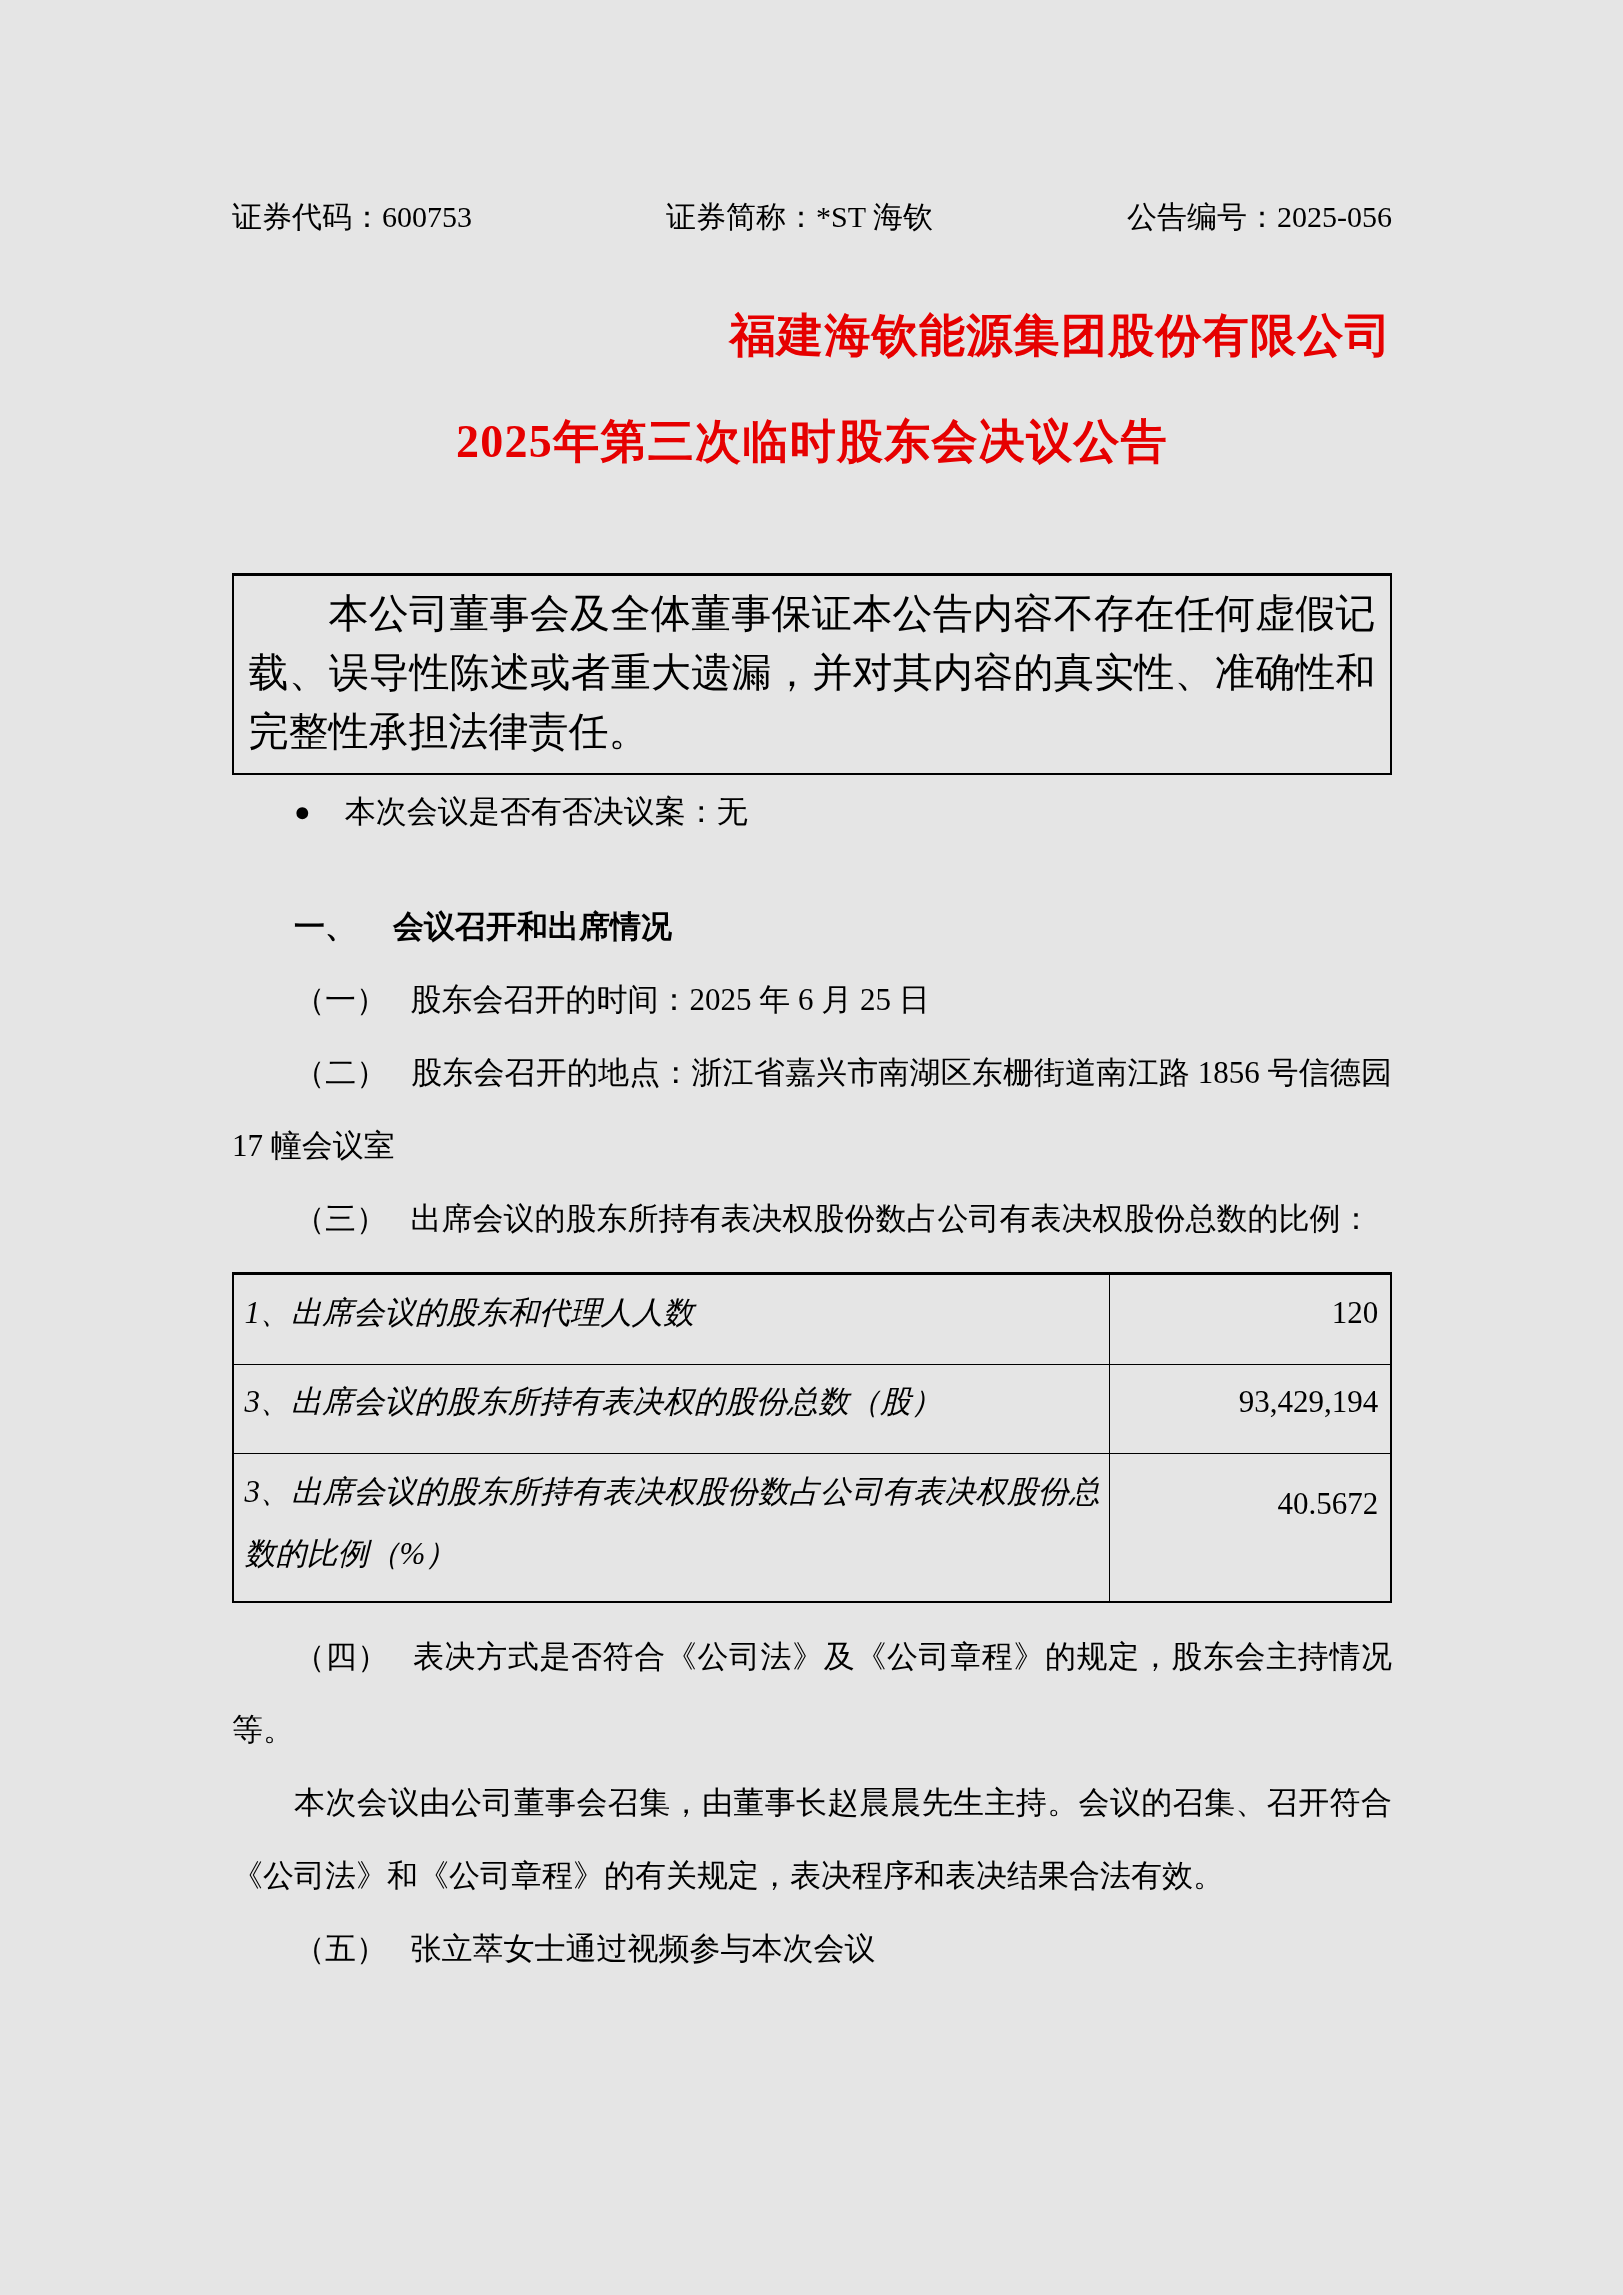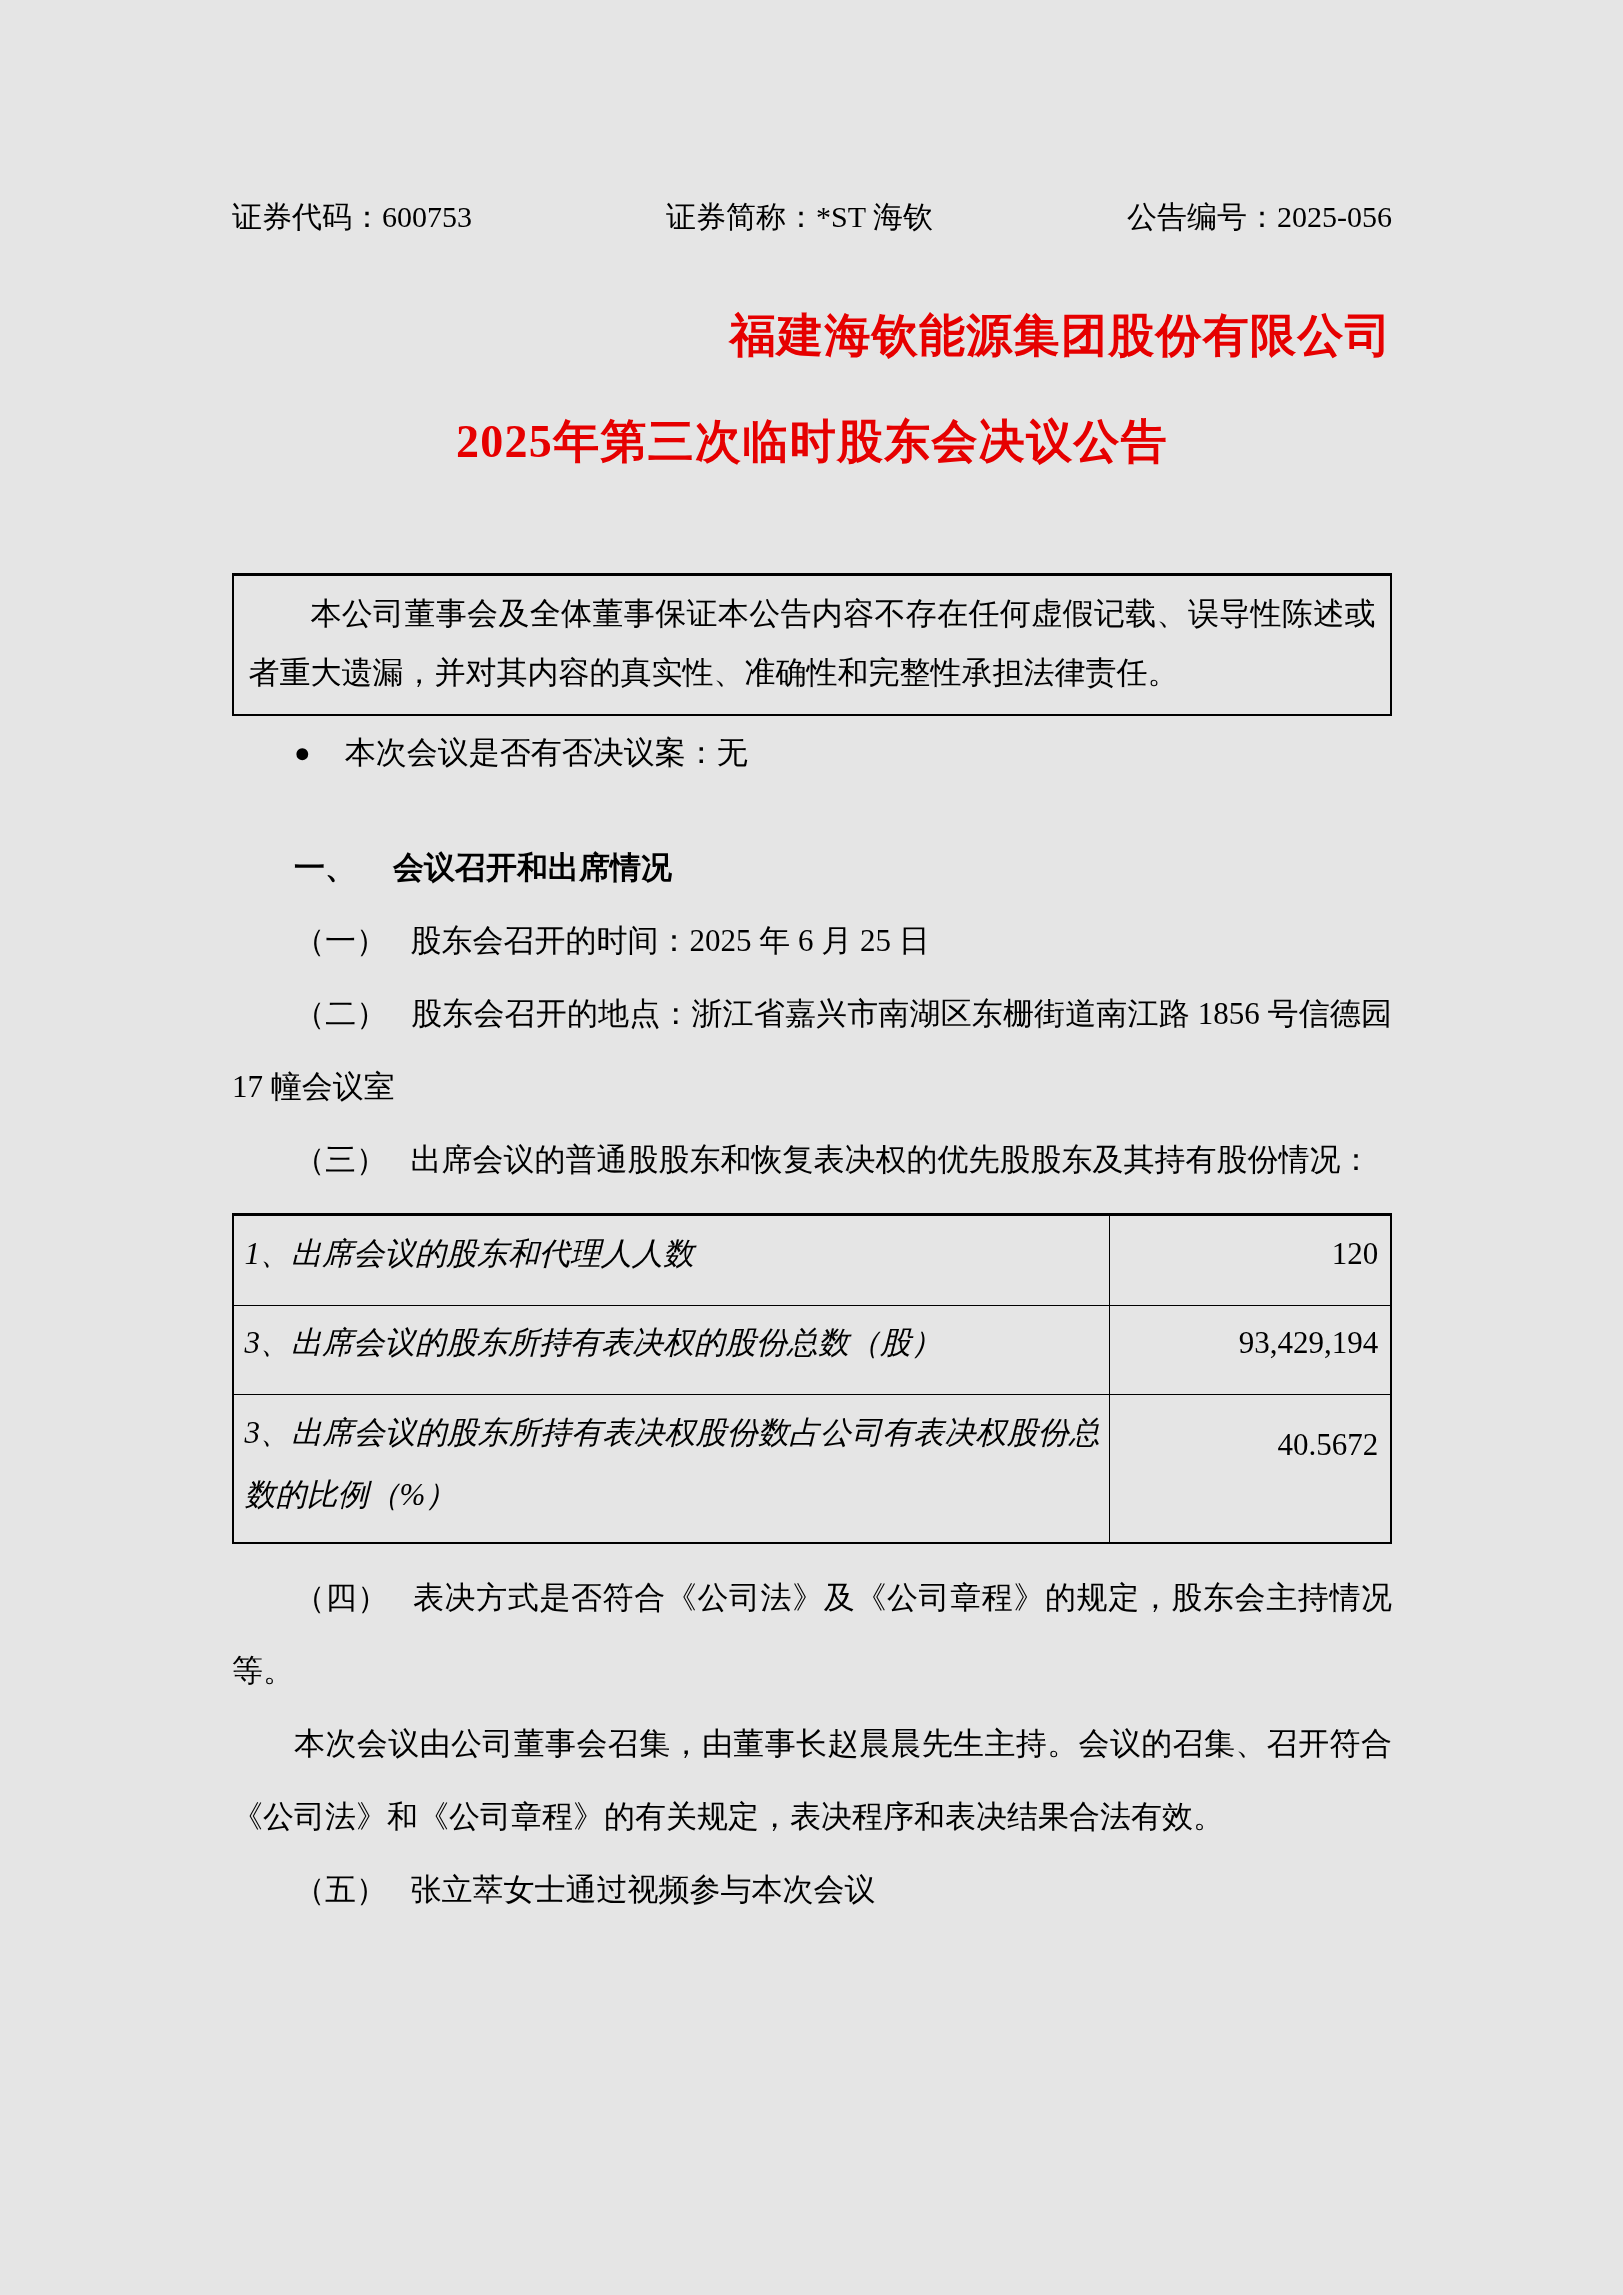--- a/index.html
+++ b/index.html
@@ -39,21 +39,21 @@
   .doc-title.t2{margin-top:54px;}
   
   .disclaimer-box{
     margin-top:105px;
     border:2px solid #000;
     border-top-width:3.3px;
     padding:7.9px 14.4px 11.8px 14.4px;
   }
   .disclaimer-box p{
     margin:0;
-    font-size:31px;
+    font-size:40px;
     line-height:59px;
     text-indent:2em;
     text-align:justify;
   }
   
   .body-block{font-size:31px;line-height:73px;}
   .para{margin:0;text-align:justify;}
   .indent{text-indent:2em;}
   .bold{font-weight:700;}
   .notice-heading{margin-top:58px;padding-left:2em;}
@@ -130,21 +130,21 @@
 
       <p class="para indent">
         <span>（一）</span><span class="tab-sm"></span><span>股东会召开的时间：2025 年 6 月 25 日</span>
       </p>
 
       <p class="para indent">
         <span>（二）</span><span class="tab-sm"></span><span>股东会召开的地点：浙江省嘉兴市南湖区东栅街道南江路 1856 号信德园 17 幢会议室</span>
       </p>
 
       <p class="para indent">
-        <span>（三）</span><span class="tab-sm"></span><span>出席会议的普通股股东和恢复表决权的优先股股东及其持有股份情况：</span>
+        <span>（三）</span><span class="tab-sm"></span><span>出席会议的股东所持有表决权股份数占公司有表决权股份总数的比例：</span>
       </p>
 
       <table class="att-table">
         <tbody>
           <tr class="row-1">
             <td class="cell-label">1、出席会议的股东和代理人人数</td>
             <td class="cell-value">120</td>
           </tr>
           <tr class="row-2">
             <td class="cell-label">3、出席会议的股东所持有表决权的股份总数（股）</td>

